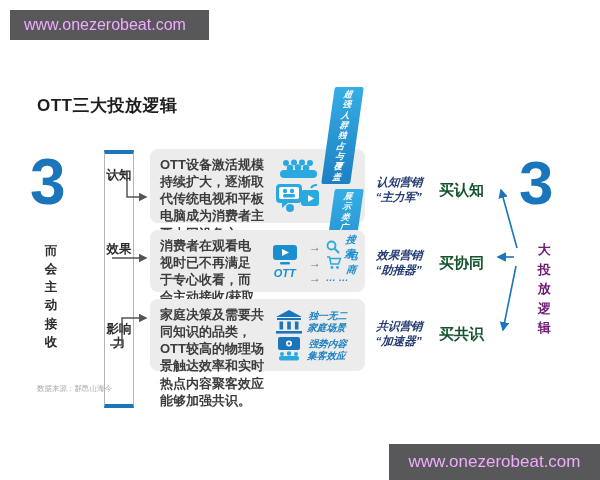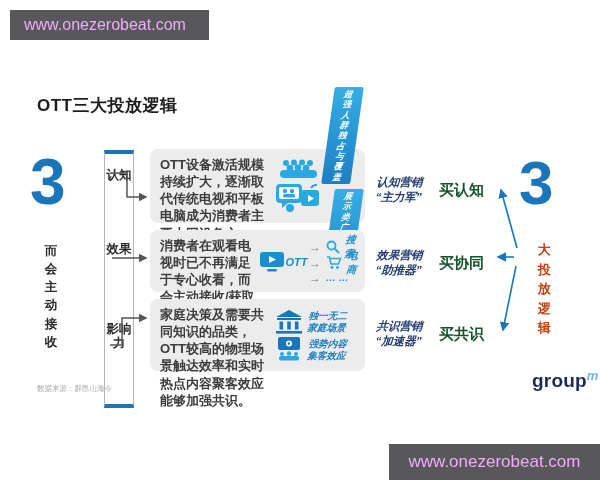--- a/index.html
+++ b/index.html
@@ -11,40 +11,40 @@
   #wm-bottom{left:389px;top:444px;width:211px;height:36px;font-size:17px;justify-content:center;}
 
   #title{position:absolute;left:37px;top:94px;font-size:17px;font-weight:bold;color:#1d1d1d;letter-spacing:.5px;}
 
   .big3{position:absolute;color:#1b75bb;font-weight:bold;line-height:1;}
   #big3-left{left:30px;top:150px;font-size:64px;}
   #big3-right{left:519px;top:152px;font-size:62px;}
 
   .vstack{word-break:break-all;line-break:anywhere;}
   #left-vlabel{position:absolute;left:44px;top:242px;width:1.1em;font-size:12.5px;font-weight:bold;color:#2b2b2b;line-height:1.45;text-align:center;}
-  #right-vlabel{position:absolute;left:537px;top:240px;width:1.1em;font-size:13px;font-weight:bold;color:#c2410c;line-height:1.5;text-align:center;}
+  #right-vlabel{position:absolute;left:537px;top:240px;width:1.1em;font-size:13px;font-weight:bold;color:#701a75;line-height:1.5;text-align:center;}
 
   #stage-box{position:absolute;left:80px;top:150px;width:30px;height:258px;border-left:1px solid #b5b5b5;border-right:1px solid #b5b5b5;border-top:4px solid #1b75bb;border-bottom:4px solid #1b75bb;background:#fff;margin-left:24px;}
   .stage{position:absolute;left:0;width:28px;text-align:center;font-size:12.5px;font-weight:bold;color:#2b2b2b;line-height:1.15;}
   #stage-0{top:14px;}
   #stage-1{top:88px;}
   #stage-2{top:168px;}
 
   .card{position:absolute;left:150px;width:215px;background:#ececec;border-radius:8px;display:flex;padding:7px 8px 6px 10px;gap:5px;}
   #card-0{top:149px;height:74px;}
   #card-1{top:230px;height:62px;}
   #card-2{top:299px;height:72px;}
   .card p{margin:0;width:110px;font-size:13px;line-height:1.32;color:#3c3c3c;font-weight:bold;}
   .icon-col{display:flex;flex-direction:column;align-items:center;justify-content:center;gap:3px;}
   .badge-col{flex:1;display:flex;flex-direction:column;justify-content:center;gap:5px;align-items:flex-start;}
 
   .badge-solid{transform:skewX(-8deg);background:linear-gradient(180deg,#35aee4,#1d7fc4);color:#fff;font-size:8.6px;font-weight:bold;font-style:italic;line-height:1.2;padding:2px 7px;border-radius:2px;text-align:center;}
   .badge-text{font-size:9.6px;font-weight:bold;font-style:italic;color:#1a7fc0;line-height:1.2;transform:skewX(-6deg);text-align:center;}
 
-  .ott-block{display:flex;flex-direction:row;align-items:center;justify-content:center;width:42px;gap:1px;}
+  .ott-block{display:flex;flex-direction:column;align-items:center;justify-content:center;width:42px;gap:1px;}
   .ott-label{font-size:11px;font-weight:bold;font-style:italic;color:#1a8fd0;}
 
   .chan-col{flex:1;display:flex;flex-direction:column;justify-content:space-between;padding:2px 0;}
   .chan-row{display:flex;align-items:center;gap:5px;height:16px;}
   .chan-arrow{color:#777;font-size:12px;line-height:1;}
   .chan-label{font-size:10px;font-weight:bold;font-style:italic;color:#1a8fd0;transform:skewX(-6deg);}
 
   .strategy-row{position:absolute;left:366px;width:132px;display:flex;align-items:center;gap:7px;}
   #strat-0{top:168px;height:44px;}
   #strat-1{top:241px;height:44px;}
@@ -241,15 +241,14 @@
       <div>共识营销</div>
       <div>“加速器”</div>
     </div>
     <div class="action">买共识</div>
   </div>
 
   <div id="big3-right" class="big3">3</div>
   <div id="right-vlabel" class="vstack">大投放逻辑</div>
 
   <div id="source">数据来源：群邑山海今</div>
-  <div id="logo"><span>group</span><sup>m</sup></div>
 
 </div>
 
 </body></html>

